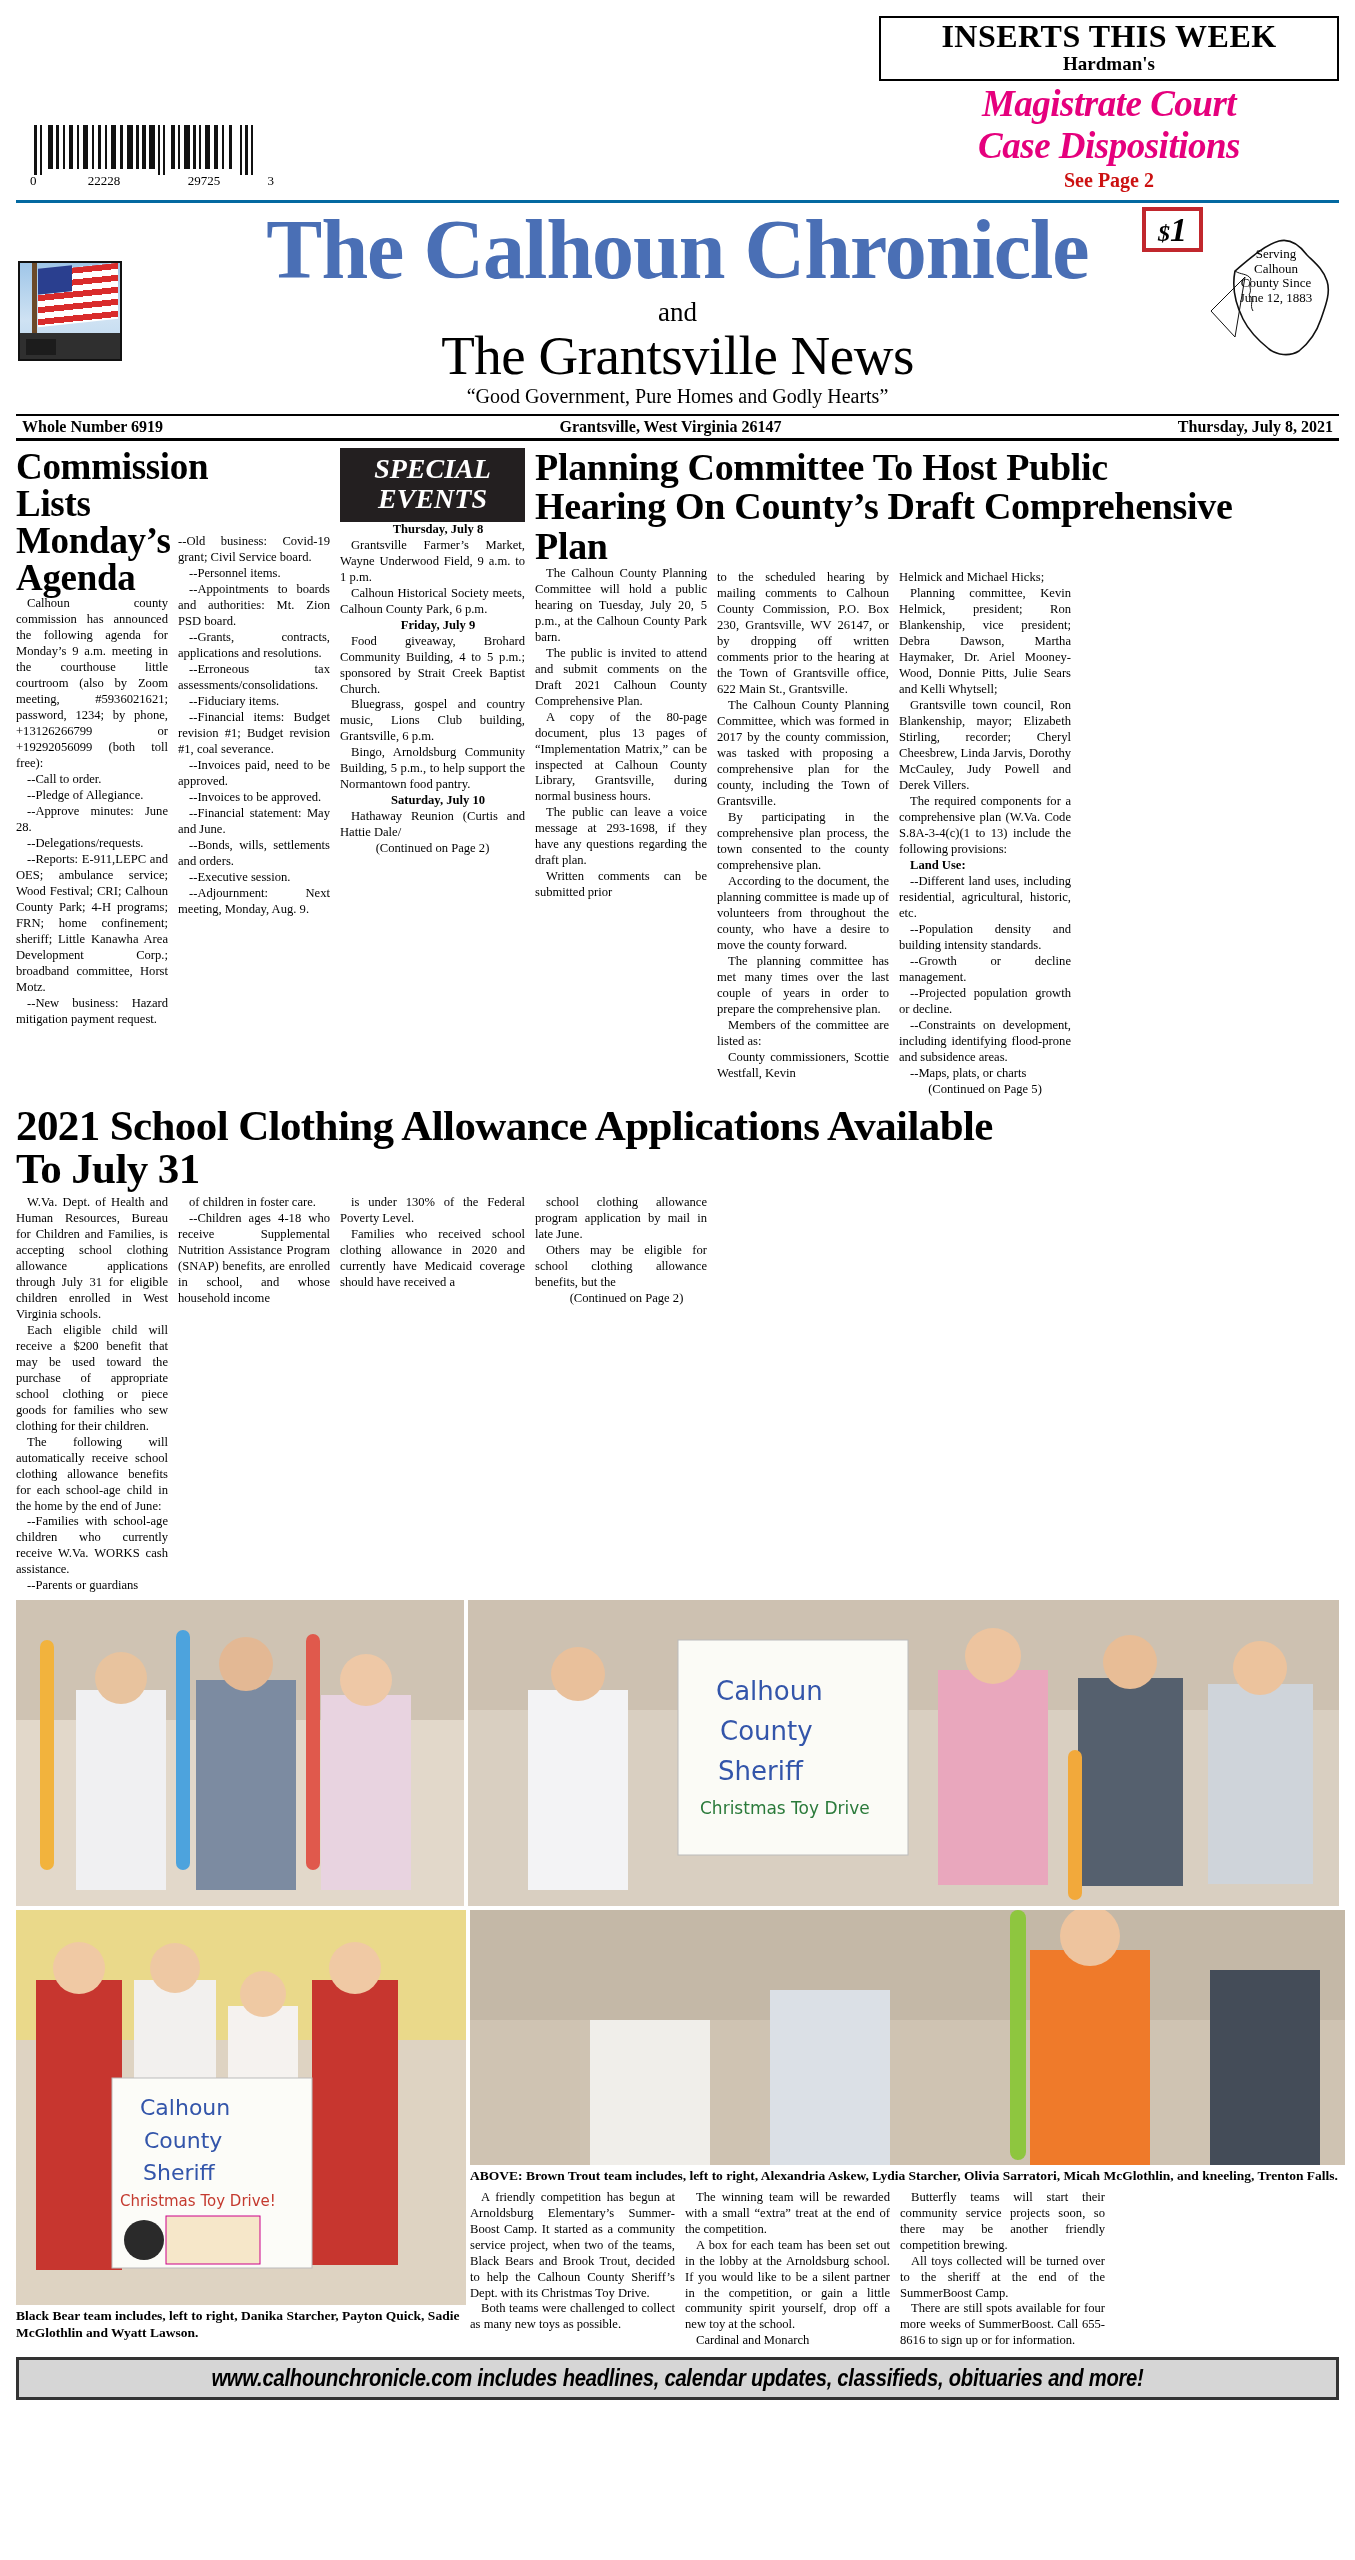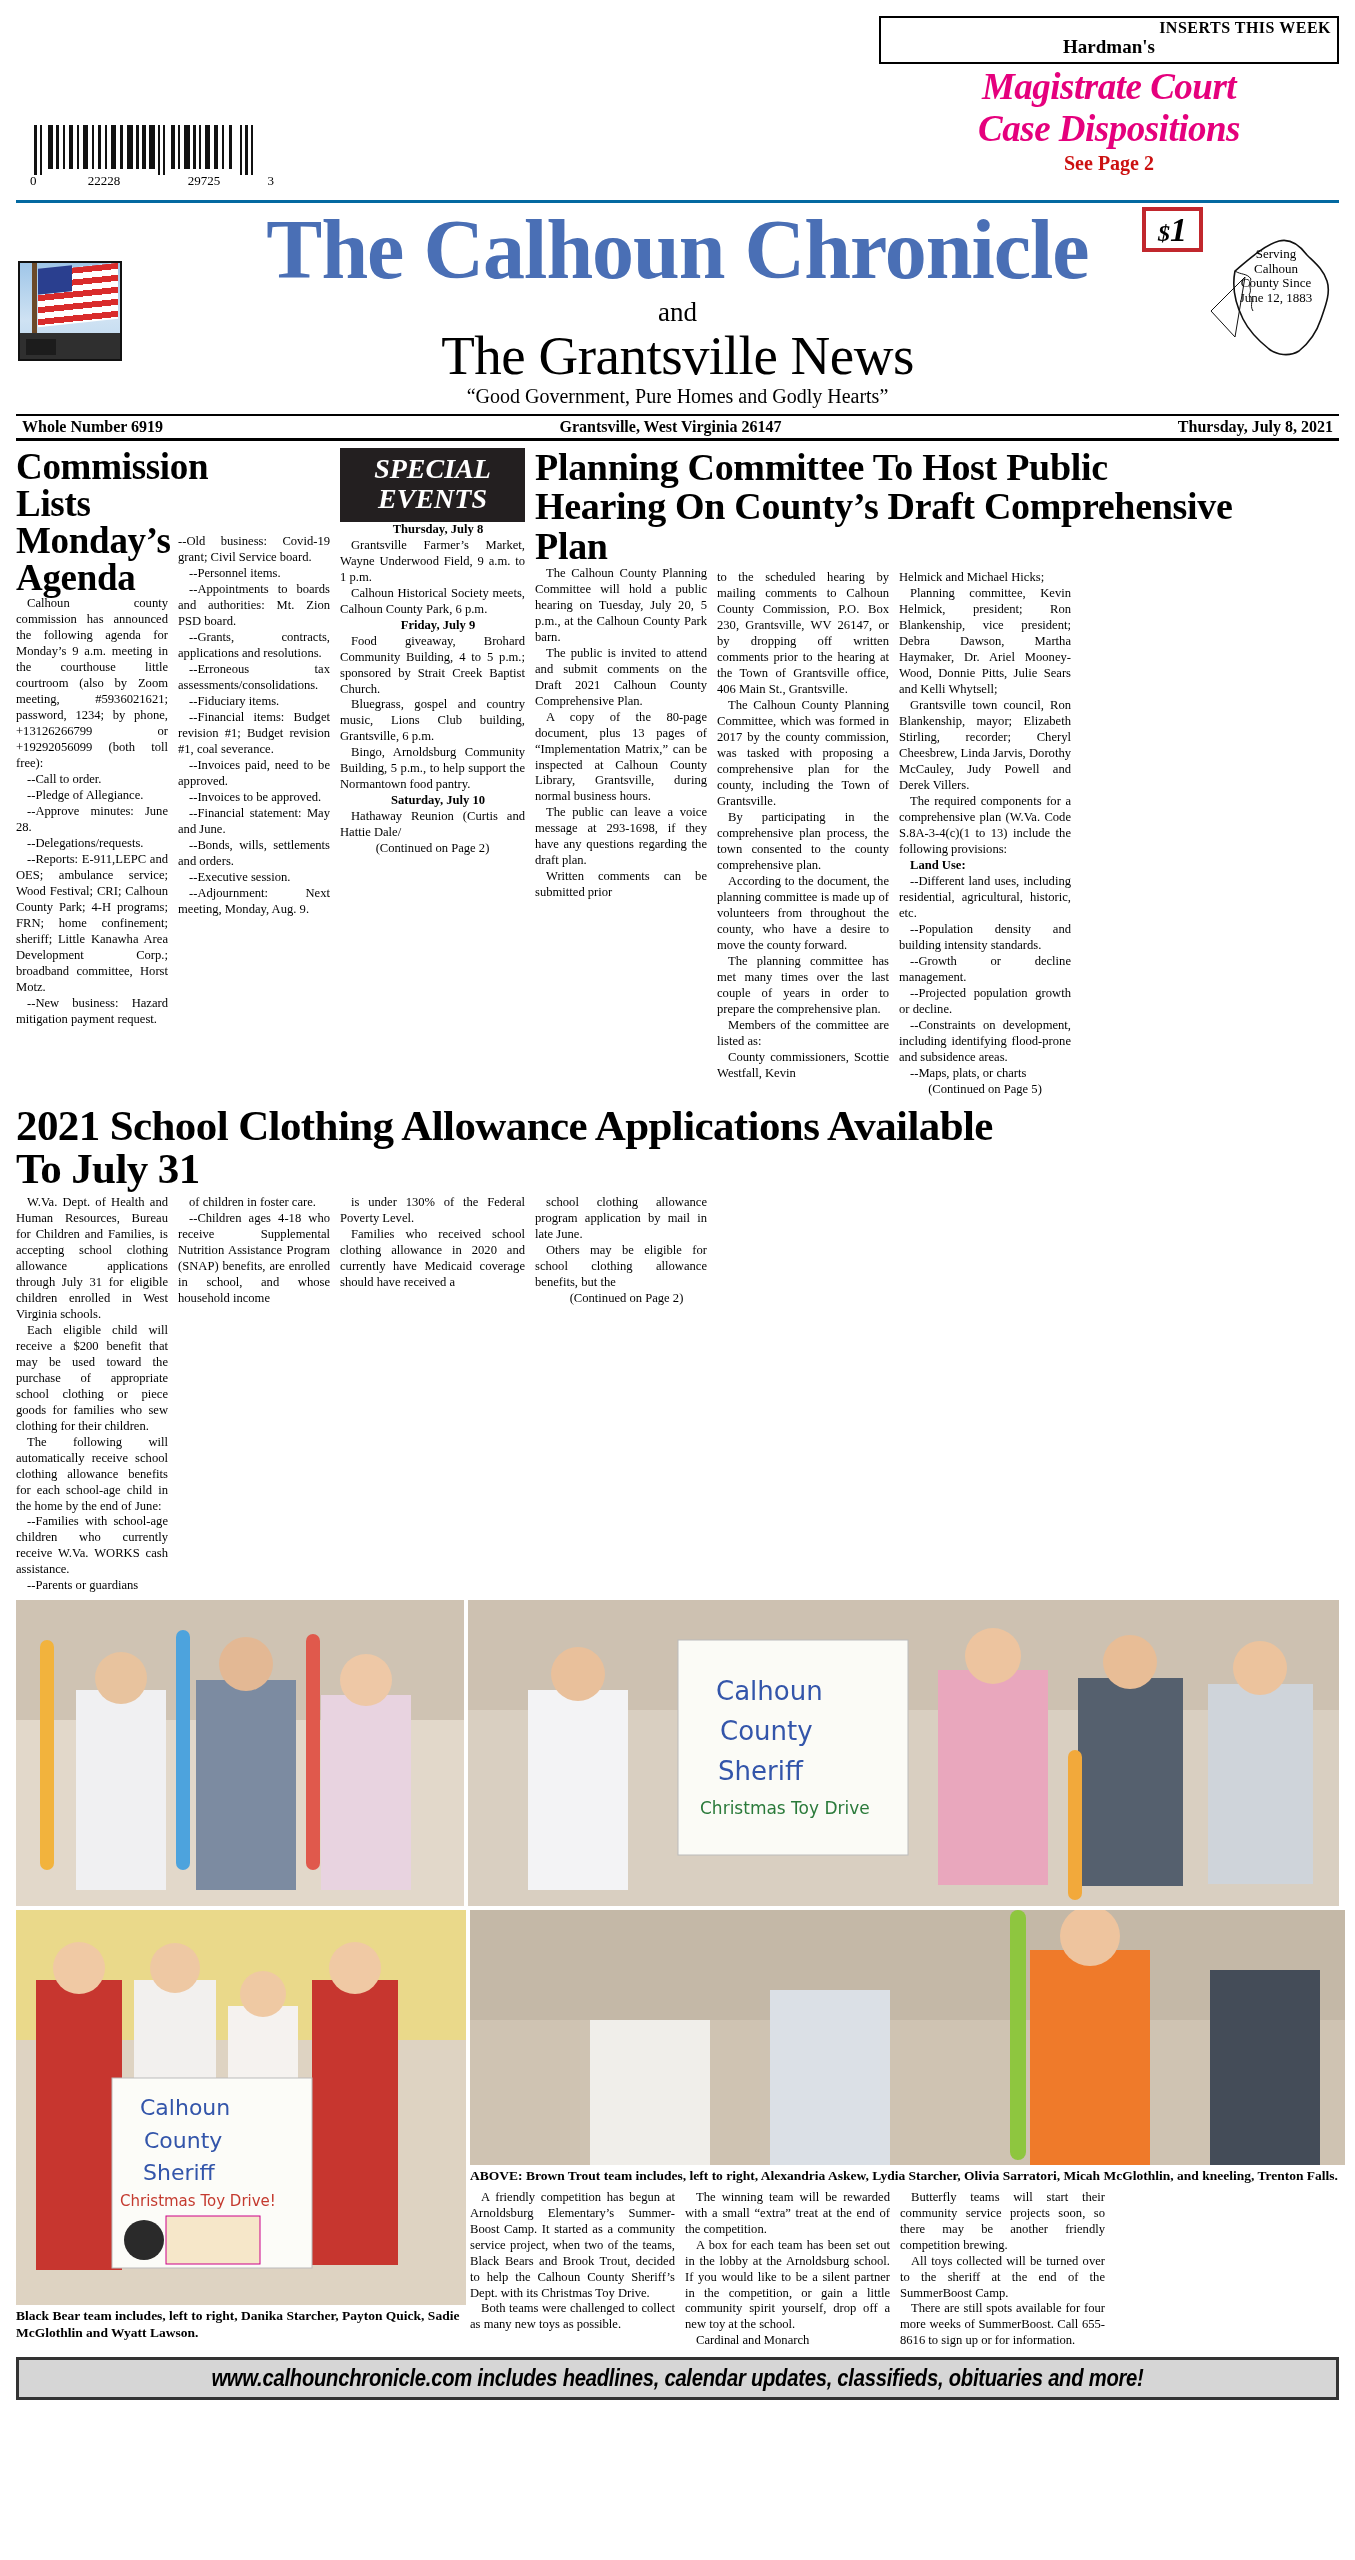--- a/index.html
+++ b/index.html
@@ -18,21 +18,21 @@
   .barcode-wrap { position:absolute; left:14px; top:125px; width:250px; }
   .barcode { height:50px; width:230px; display:block; }
   .barcode-digits { display:flex; font-size:13px; font-family:"Liberation Serif",serif; width:244px; margin-top:-2px; }
   .barcode-digits span:nth-child(1){ width:14px; }
   .barcode-digits span:nth-child(2){ flex:1; text-align:center; padding-left:10px;}
   .barcode-digits span:nth-child(3){ flex:1; text-align:center; }
   .barcode-digits span:nth-child(4){ width:20px; text-align:right; }
 
   .inserts-block { position:absolute; right:0px; top:16px; width:460px; text-align:center; }
   .inserts-box { border:2px solid #000; padding:2px 6px 4px; }
-  .inserts-title { font-size:16px; font-weight:bold; letter-spacing:0.5px; line-height:1.06; font-family:"Liberation Serif",serif;text-align:right;}
+  .inserts-title { font-size:32px; font-weight:bold; letter-spacing:0.5px; line-height:1.06; font-family:"Liberation Serif",serif;}
   .inserts-sub { font-size:19px; font-weight:bold; line-height:1.1; font-family:"Liberation Serif",serif;}
   .magi { color:#e5007d; font-style:italic; font-weight:bold; font-size:37px; line-height:1.04; margin-top:4px; letter-spacing:-0.5px;}
   .seepage { color:#cc1111; font-weight:bold; font-size:20px; margin-top:3px; }
 
   
   .masthead { position:relative; border-top:3px solid #0369a1; padding-top:4px; }
   .mast-title {
     text-align:center; color:#4a6fb5; font-weight:bold;
     font-size:84px; line-height:0.98; letter-spacing:-1px;
     font-family:"Liberation Serif", serif;
@@ -271,21 +271,21 @@
         <p>The public is invited to attend and submit comments on the Draft 2021 Calhoun County Comprehensive Plan.</p>
         <p>A copy of the 80-page document, plus 13 pages of “Implementation Matrix,” can be inspected at Calhoun County Library, Grantsville, during normal business hours.</p>
         <p>The public can leave a voice message at 293-1698, if they have any questions regarding the draft plan.</p>
         <p>Written comments can be submitted prior</p>
       </div>
     </div>
 
     <div class="c5">
       <div style="height:122px"></div>
       <div class="col">
-        <p class="noind">to the scheduled hearing by mailing comments to Calhoun County Commission, P.O. Box 230, Grantsville, WV 26147, or by dropping off written comments prior to the hearing at the Town of Grantsville office, 406 Main St., Grantsville.</p>
+        <p class="noind">to the scheduled hearing by mailing comments to Calhoun County Commission, P.O. Box 230, Grantsville, WV 26147, or by dropping off written comments prior to the hearing at the Town of Grantsville office, 622 Main St., Grantsville.</p>
         <p>The Calhoun County Planning Committee, which was formed in 2017 by the county commission, was tasked with proposing a comprehensive plan for the county, including the Town of Grantsville.</p>
         <p>By participating in the comprehensive plan process, the town consented to the county comprehensive plan.</p>
         <p>According to the document, the planning committee is made up of volunteers from throughout the county, who have a desire to move the county forward.</p>
         <p>The planning committee has met many times over the last couple of years in order to prepare the comprehensive plan.</p>
         <p>Members of the committee are listed as:</p>
         <p>County commissioners, Scottie Westfall, Kevin</p>
       </div>
     </div>
 
     <div class="c6">

